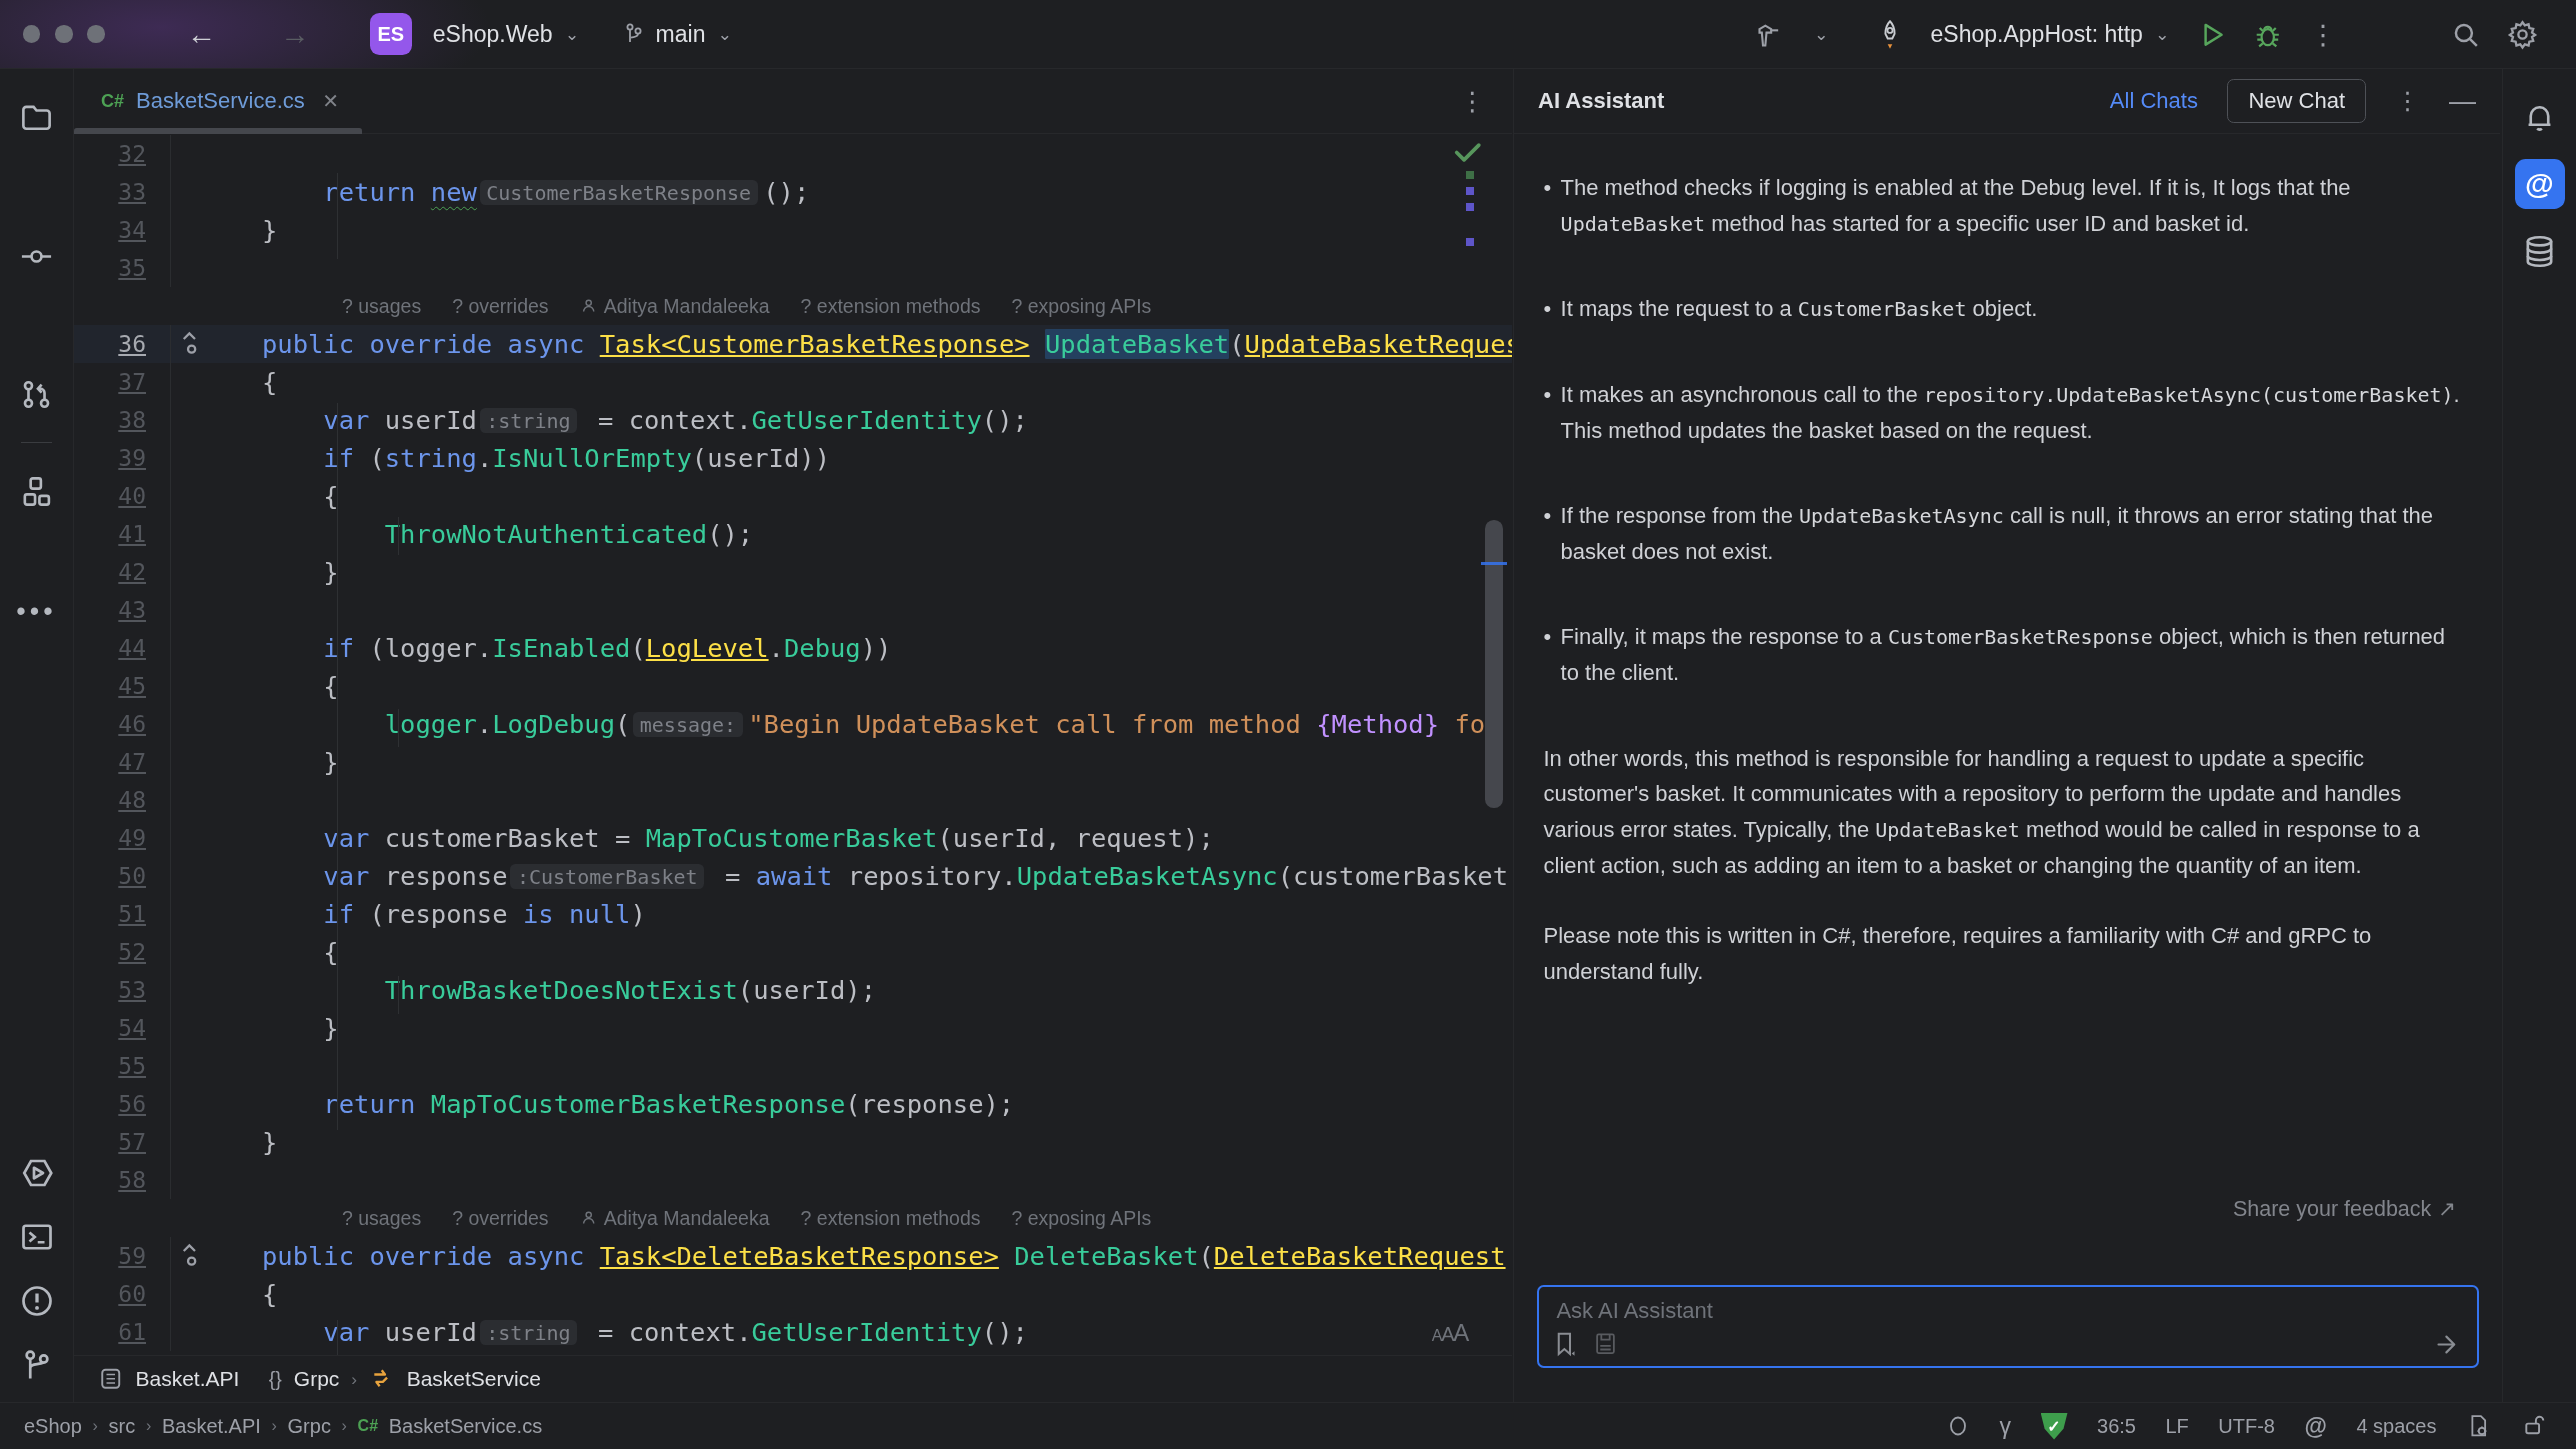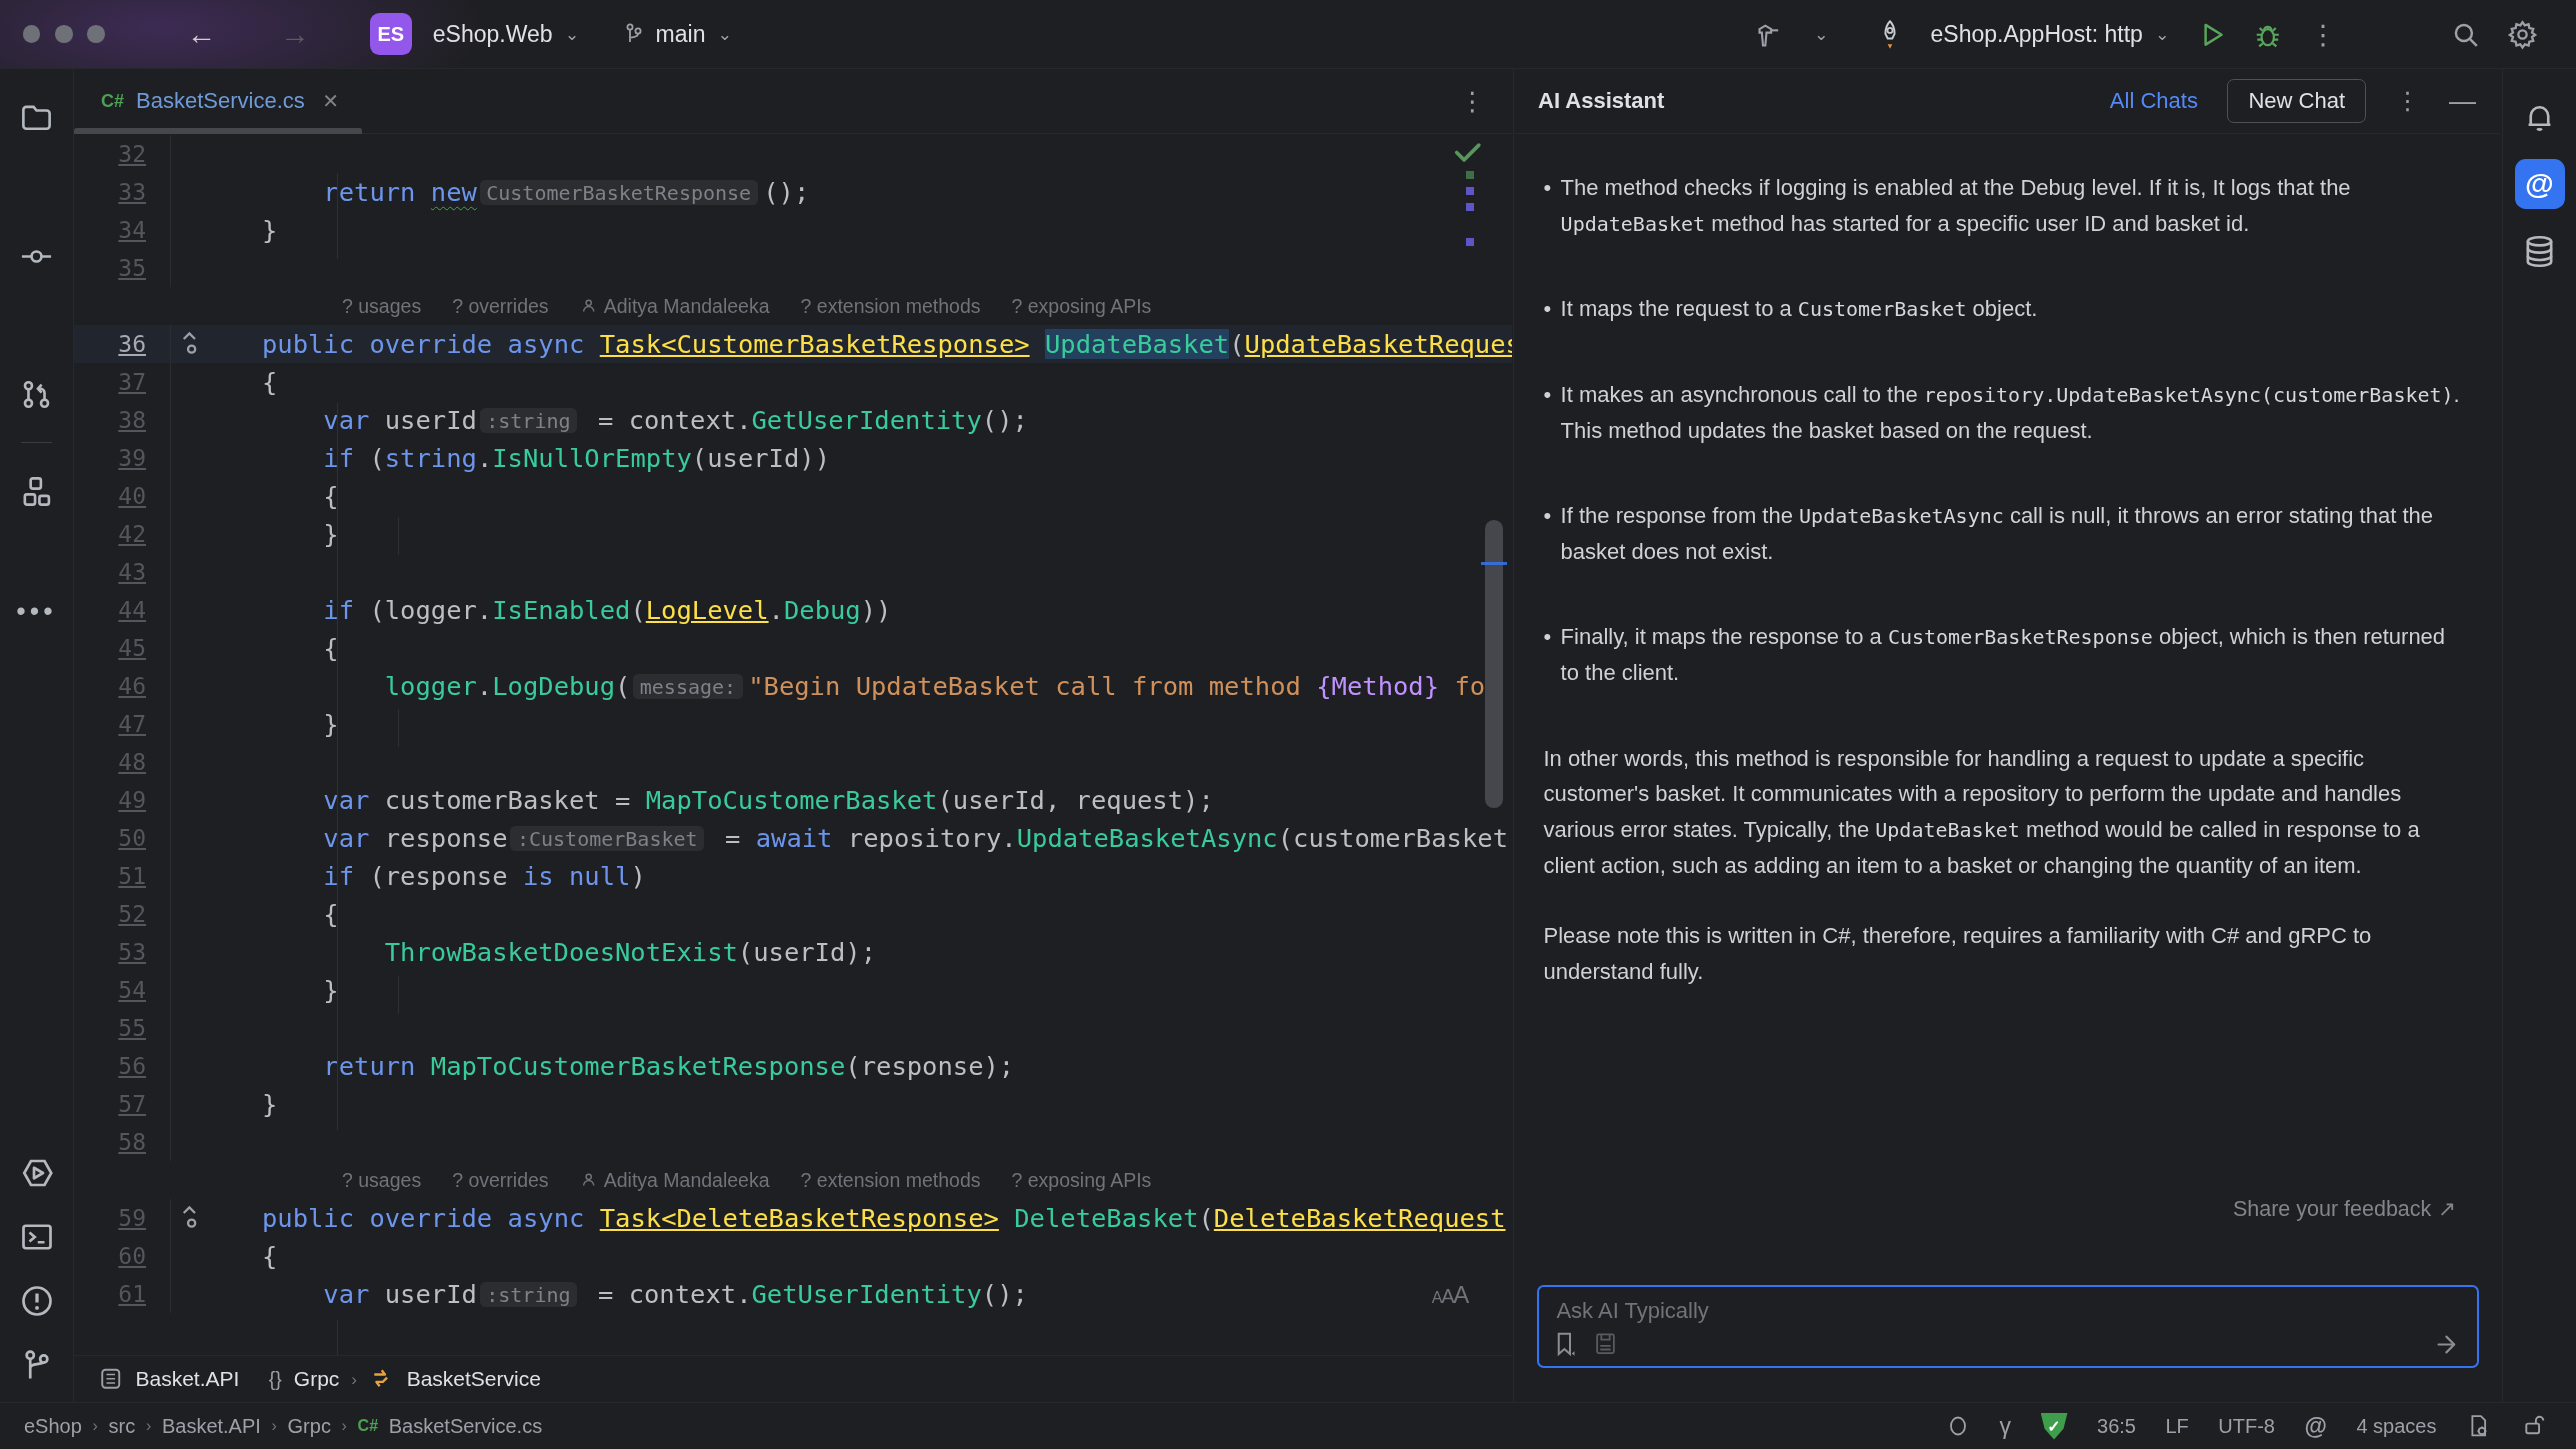--- a/index.html
+++ b/index.html
@@ -311,20 +311,21 @@
           <span class="cvi">? exposing APIs</span>
         </div>
         <div class="crow active"><div class="gut">36<span class="ovr"><svg width="23" height="27" viewBox="0 0 20 24" fill="none" stroke="#9DA0A8" stroke-width="2">
                 <path d="M4 8 l5 -5 5 5"></path>
                 <circle cx="11" cy="17" r="3.2"></circle>
               </svg></span></div><div class="ctext"><span class="txt">    </span><span class="kw">public</span><span class="txt"> </span><span class="kw">override</span><span class="txt"> </span><span class="kw">async</span><span class="txt"> </span><span class="typ">Task&lt;CustomerBasketResponse&gt;</span><span class="txt"> </span><span class="m sel">UpdateBasket</span><span class="txt">(</span><span class="typ">UpdateBasketRequest</span></div></div>
         <div class="crow"><div class="gut">37</div><div class="ctext"><span class="txt">    {</span></div></div>
         <div class="crow"><div class="gut">38</div><div class="ctext"><span class="txt">        </span><span class="kw">var</span><span class="txt"> userId</span><span class="inlay">:string</span><span class="txt"> = context.</span><span class="m">GetUserIdentity</span><span class="txt">();</span></div></div>
         <div class="crow"><div class="gut">39</div><div class="ctext"><span class="txt">        </span><span class="kw">if</span><span class="txt"> (</span><span class="kw">string</span><span class="txt">.</span><span class="m">IsNullOrEmpty</span><span class="txt">(userId))</span></div></div>
         <div class="crow"><div class="gut">40</div><div class="ctext"><span class="txt">        {</span></div></div>
+        <div class="crow"><div class="gut">41</div><div class="ctext"><span class="txt">            </span><span class="m">ThrowNotAuthenticated</span><span class="txt">();</span></div></div>
         <div class="crow"><div class="gut">42</div><div class="ctext"><span class="txt">        }</span></div></div>
         <div class="crow"><div class="gut">43</div><div class="ctext"></div></div>
         <div class="crow"><div class="gut">44</div><div class="ctext"><span class="txt">        </span><span class="kw">if</span><span class="txt"> (logger.</span><span class="m">IsEnabled</span><span class="txt">(</span><span class="typ">LogLevel</span><span class="txt">.</span><span class="m">Debug</span><span class="txt">))</span></div></div>
         <div class="crow"><div class="gut">45</div><div class="ctext"><span class="txt">        {</span></div></div>
         <div class="crow"><div class="gut">46</div><div class="ctext"><span class="txt">            </span><span class="fld">logger</span><span class="txt">.</span><span class="m">LogDebug</span><span class="txt">(</span><span class="inlay">message:</span><span class="str">"Begin UpdateBasket call from method </span><span class="hole">{Method}</span><span class="str"> for basket i</span></div></div>
         <div class="crow"><div class="gut">47</div><div class="ctext"><span class="txt">        }</span></div></div>
         <div class="crow"><div class="gut">48</div><div class="ctext"></div></div>
         <div class="crow"><div class="gut">49</div><div class="ctext"><span class="txt">        </span><span class="kw">var</span><span class="txt"> customerBasket = </span><span class="m">MapToCustomerBasket</span><span class="txt">(userId, request);</span></div></div>
         <div class="crow"><div class="gut">50</div><div class="ctext"><span class="txt">        </span><span class="kw">var</span><span class="txt"> response</span><span class="inlay">:CustomerBasket</span><span class="txt"> = </span><span class="kw">await</span><span class="txt"> repository.</span><span class="m">UpdateBasketAsync</span><span class="txt">(customerBasket);</span></div></div>
         <div class="crow"><div class="gut">51</div><div class="ctext"><span class="txt">        </span><span class="kw">if</span><span class="txt"> (response </span><span class="kw">is</span><span class="txt"> </span><span class="kw">null</span><span class="txt">)</span></div></div>
@@ -467,21 +468,21 @@
         <div class="para"><span>In other words, this method is responsible for handling a request to update a specific customer's basket. It communicates with a repository to perform the update and handles various error states. Typically, the </span><span class="ccode">UpdateBasket</span><span> method would be called in response to a client action, such as adding an item to a basket or changing the quantity of an item.</span></div>
         <div class="para"><span>Please note this is written in C#, therefore, requires a familiarity with C# and gRPC to understand fully.</span></div>
       </div>
 
     <div id="feedback">
       <span>Share your feedback</span>
       <span>↗</span>
     </div>
 
     <div id="ai-input">
-      <span class="ph">Ask AI Typically</span>
+      <span class="ph">Ask AI Assistant</span>
       <div class="in-icons">
         <span>
           <svg width="23" height="27" viewBox="0 0 20 24" fill="none" stroke="currentColor" stroke-width="1.8">
               <path d="M4 2.5 h10 v18 l-5 -4.5 -5 4.5 z"></path>
               <path d="M15.5 20 l2.5 2 v-4 z" fill="currentColor" stroke="none"></path>
             </svg>
         </span>
         <span style="opacity:.55;">
           <svg width="23" height="25.5" viewBox="0 0 22 24" fill="none" stroke="currentColor" stroke-width="1.7">
               <rect x="3" y="3" width="16" height="18" rx="1.5"></rect>

